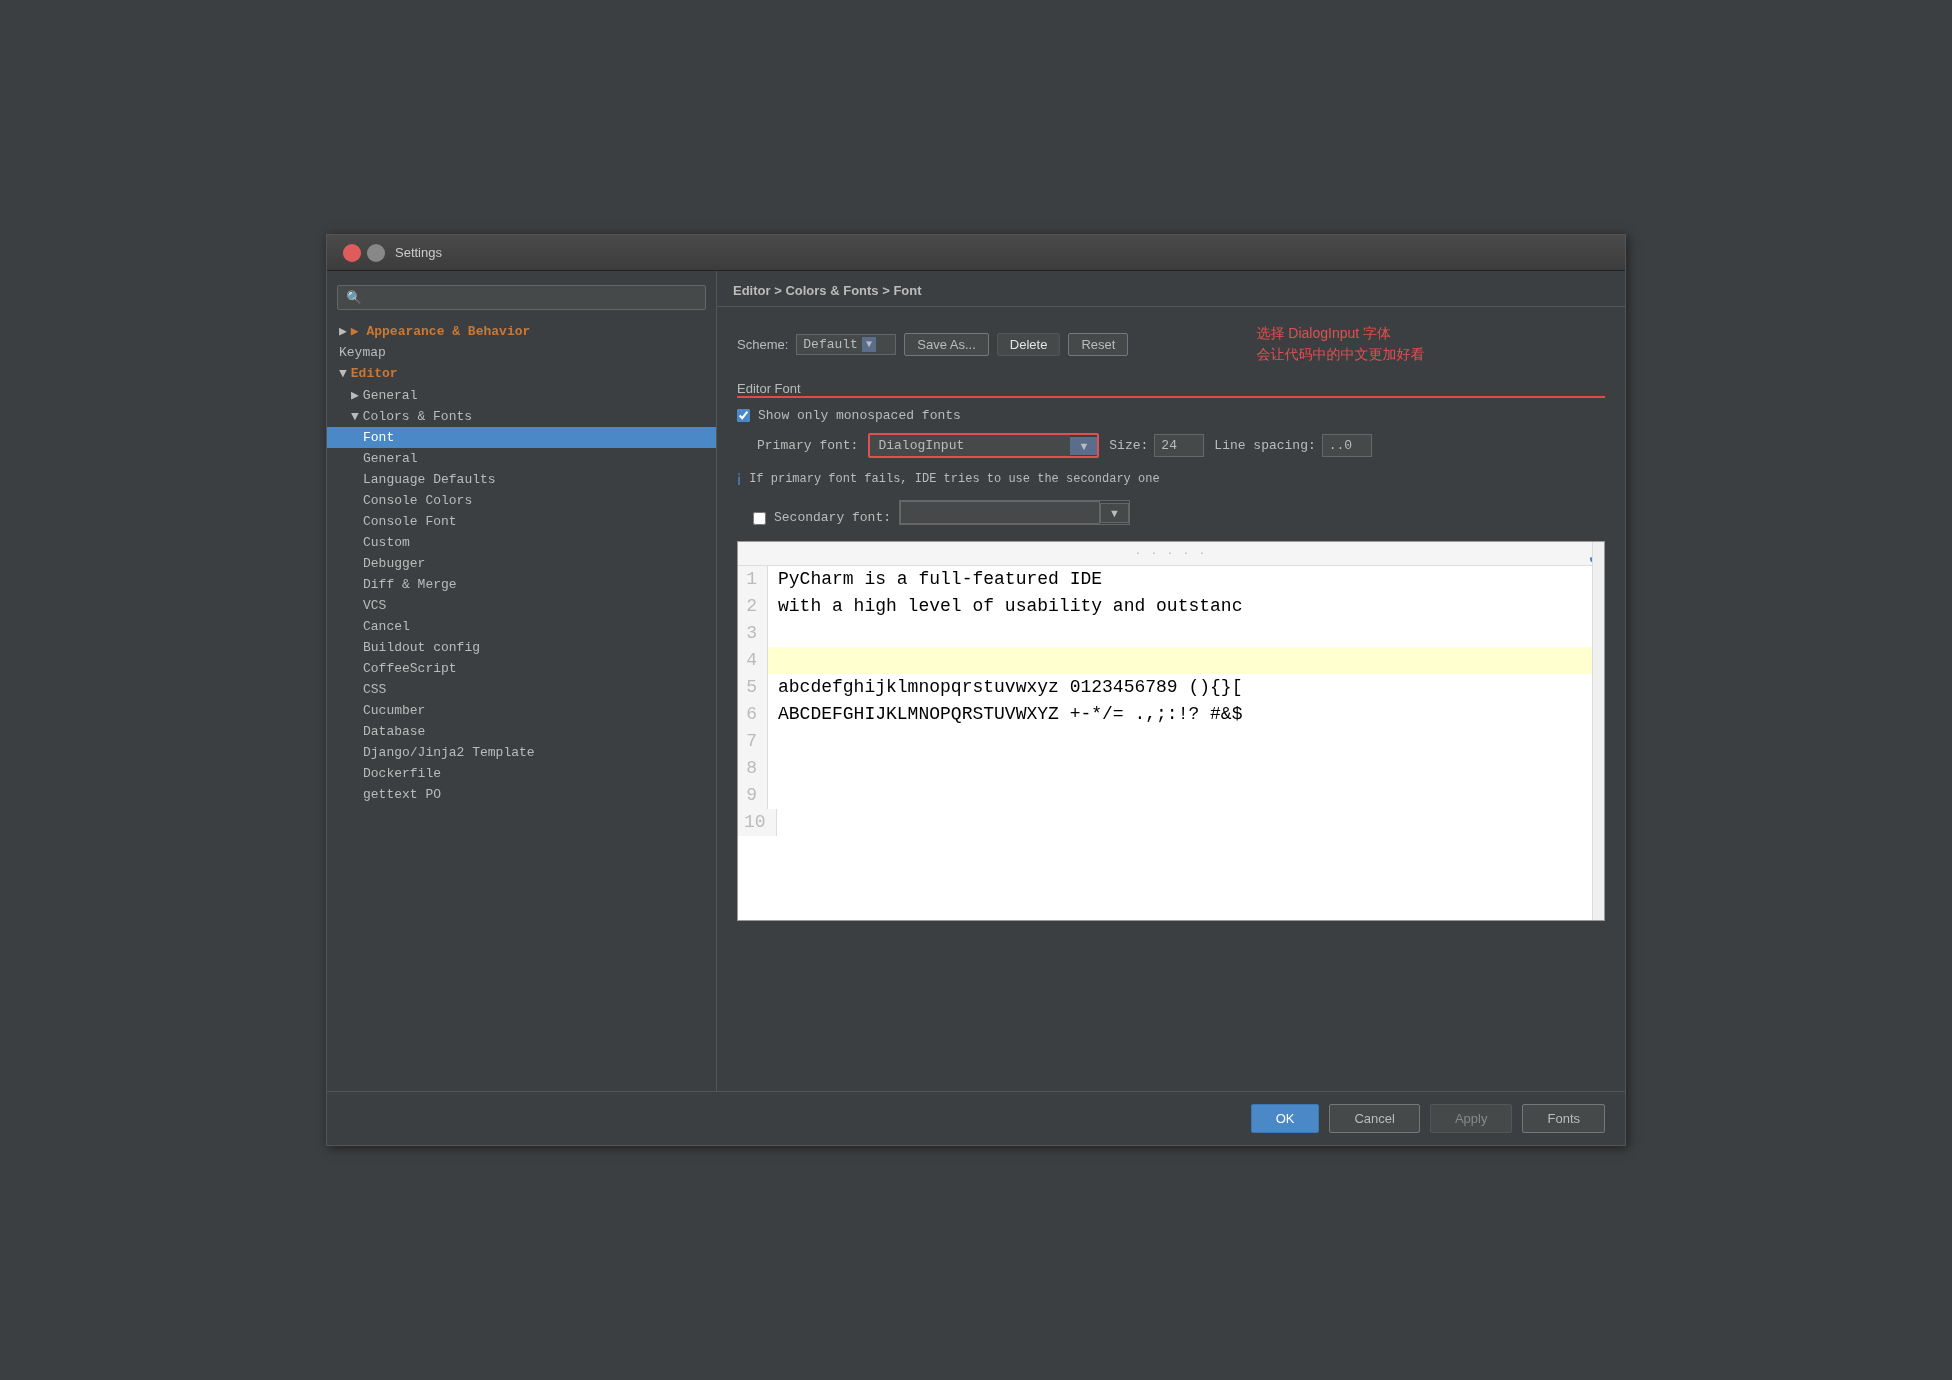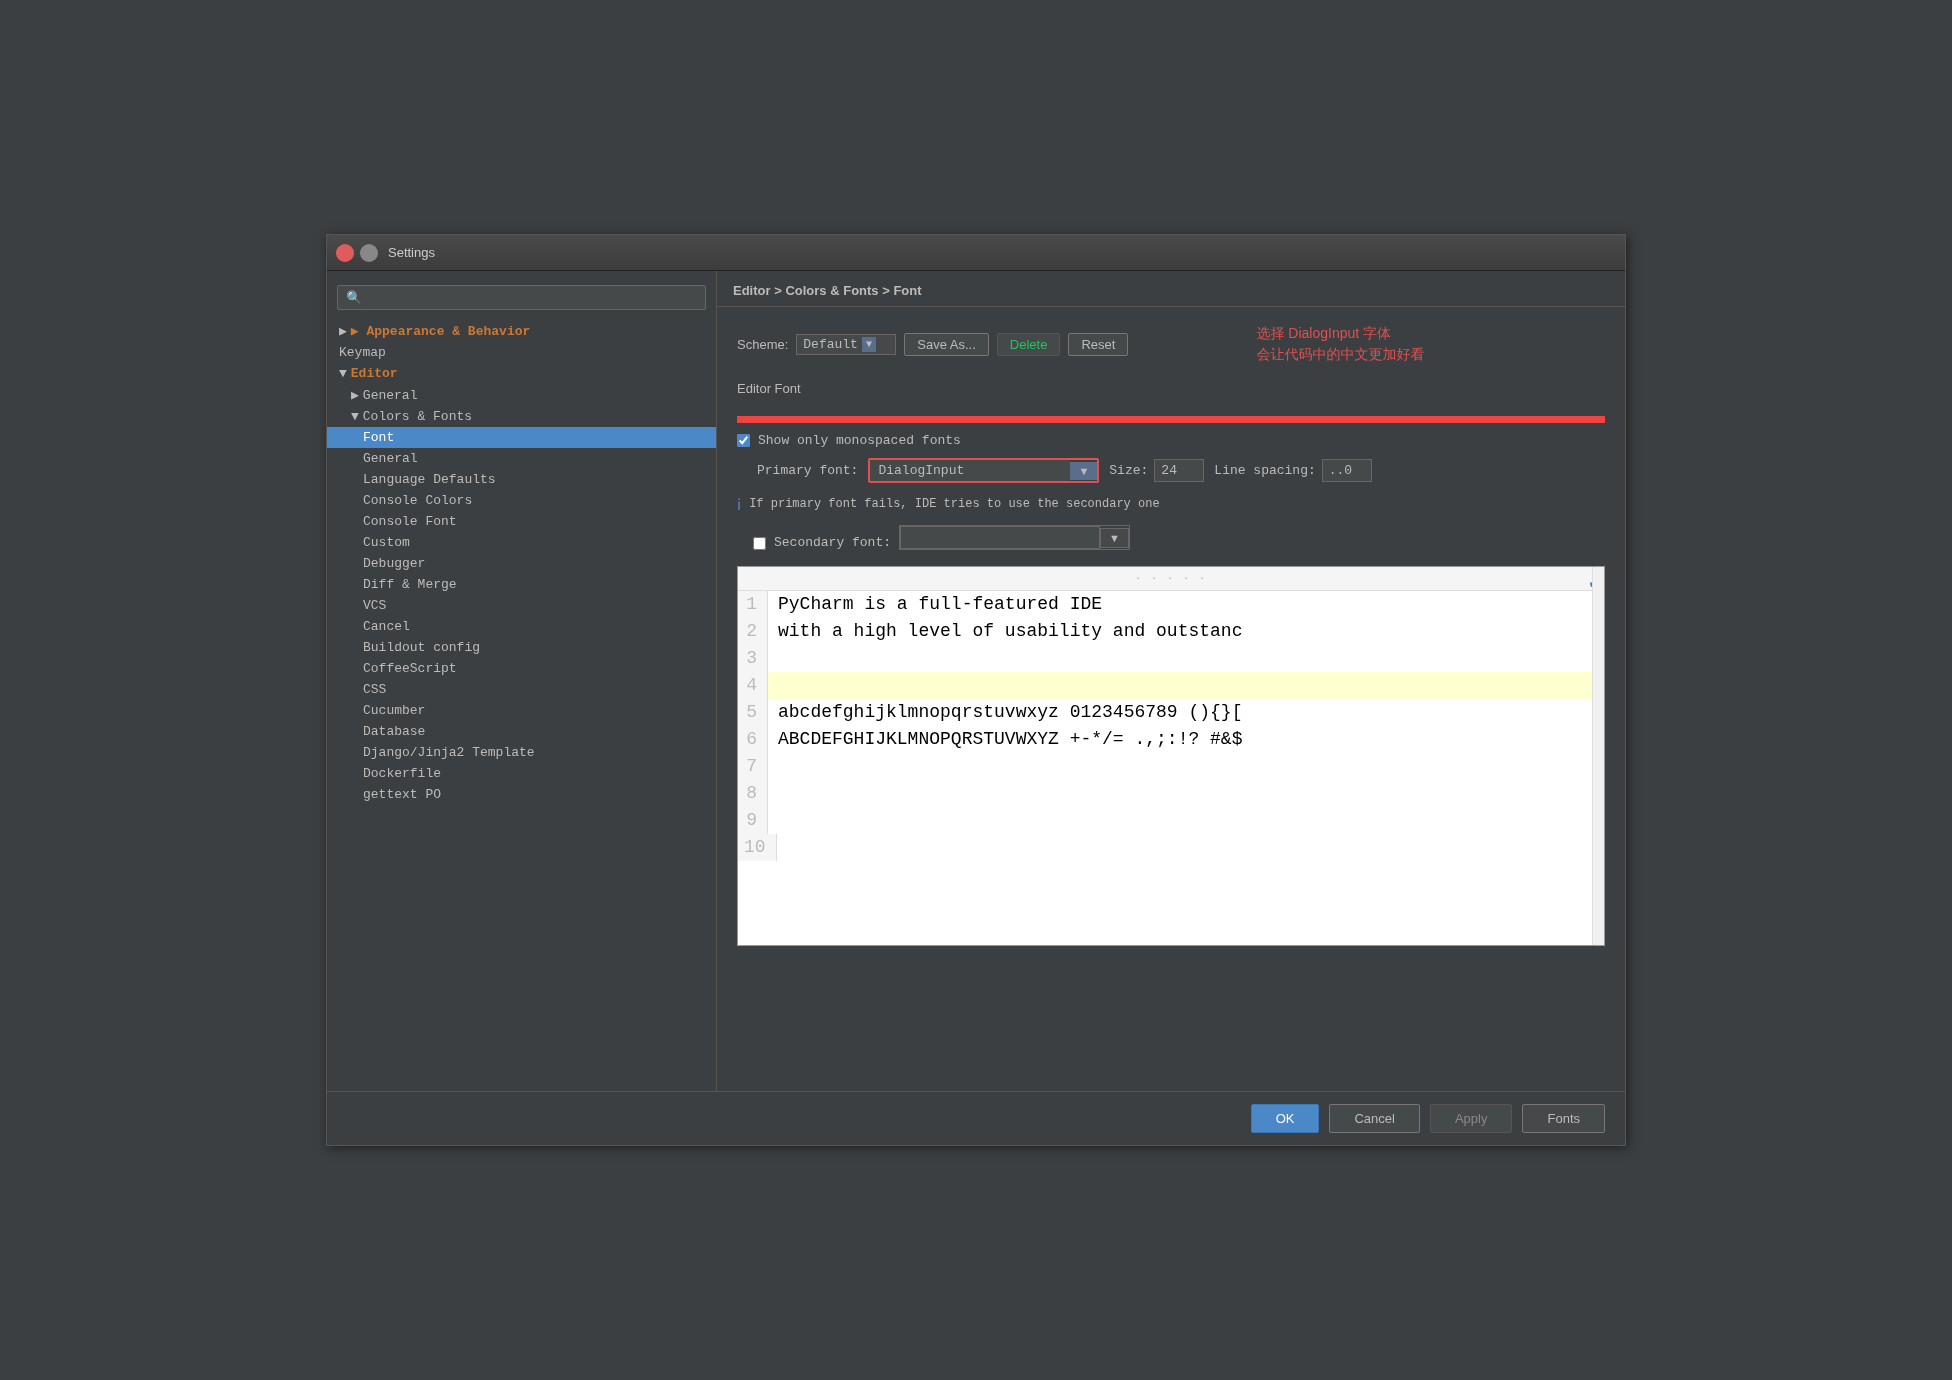--- a/index.html
+++ b/index.html
@@ -18,21 +18,21 @@
       border: 1px solid #555;
       box-shadow: 2px 2px 10px rgba(0,0,0,0.5);
       display: flex;
       flex-direction: column;
     }
     .title-bar {
       background: linear-gradient(to bottom, #4a4a4a, #3c3c3c);
       height: 36px;
       display: flex;
       align-items: center;
-      padding: 0 9px;
+      padding: 0 16px;
       border-bottom: 1px solid #222;
     }
     .title-bar-buttons {
       display: flex;
       gap: 6px;
       margin-right: 10px;
     }
     .title-bar-btn {
       width: 18px;
       height: 18px;
@@ -146,30 +146,30 @@
       background: #45494a;
       border: 1px solid #777;
       color: #bbb;
       padding: 3px 12px;
       cursor: pointer;
       font-family: sans-serif;
       font-size: 13px;
       border-radius: 2px;
     }
     .scheme-btn:disabled {
-      color: #22c55e;
+      color: #e5e5e5;
       border-color: #555;
     }
     .section-title {
       color: #bbb;
       font-family: sans-serif;
       font-size: 13px;
       margin-bottom: 10px;
-      padding-bottom: 20px;
-      border-bottom: 7px solid #ef4444;
+      padding-bottom: 0;
+      border-bottom: 2px solid #ef4444;
     }
     .font-options {
       display: flex;
       flex-direction: column;
       gap: 10px;
     }
     .checkbox-row {
       display: flex;
       align-items: center;
       gap: 8px;

